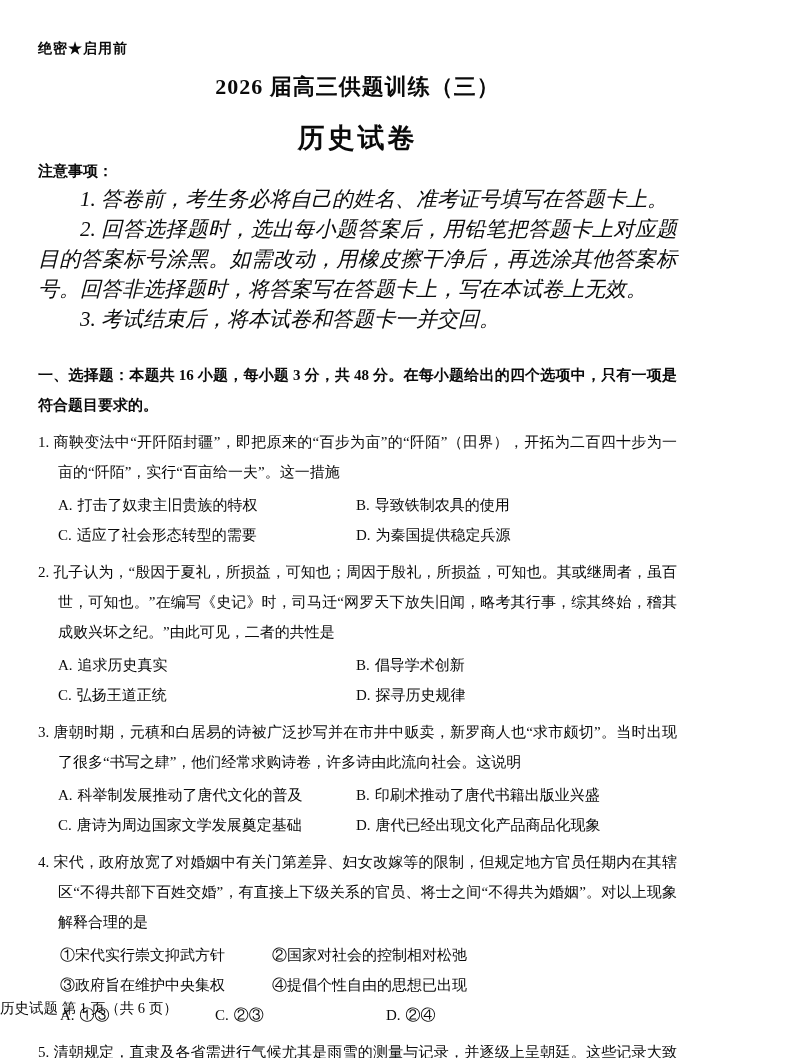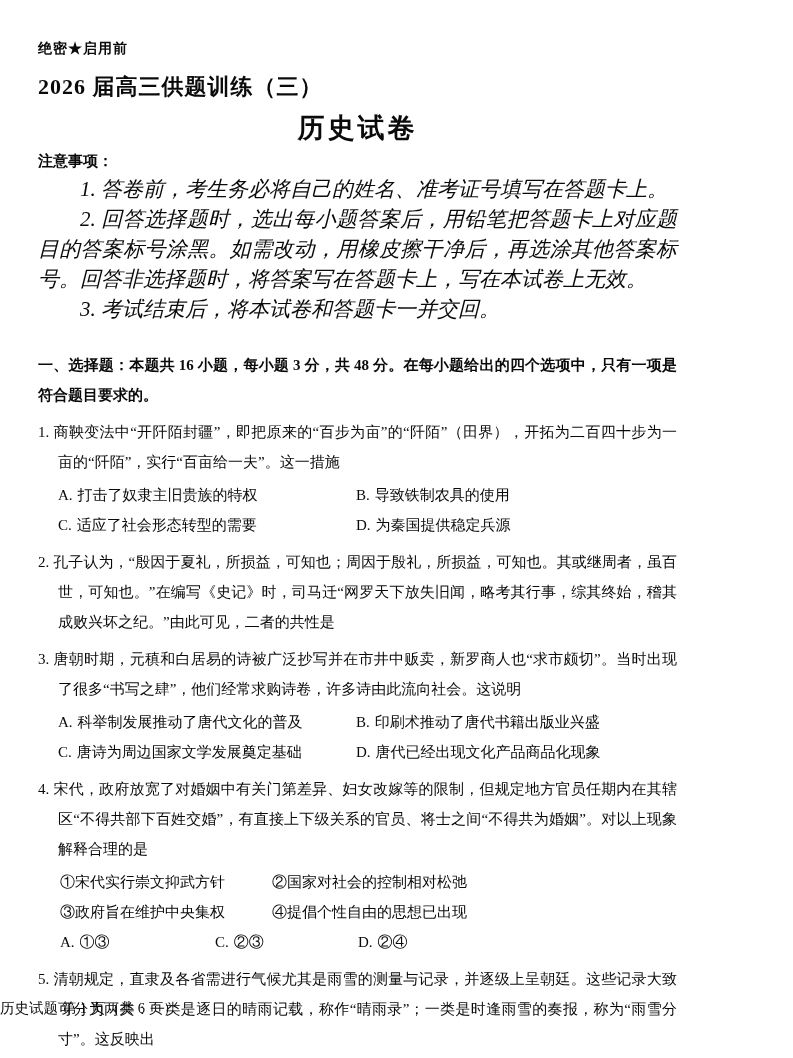--- a/index.html
+++ b/index.html
@@ -19,28 +19,29 @@
     padding: 40px 38px 0 38px;
   }
   .classified {
     font-size: 14px;
     font-weight: bold;
     line-height: 18px;
     letter-spacing: 1px;
   }
   .exam-title {
     margin-top: 12px;
+    text-align: center;
     font-size: 22px;
     font-weight: bold;
     line-height: 34px;
     letter-spacing: 1px;
     font-family: Liberation Serif, serif;
   }
   .paper-title {
-    margin-top: 4px;
+    margin-top: 14px;
     text-align: center;
     font-size: 27px;
     font-weight: bold;
     line-height: 40px;
     letter-spacing: 3px;
   }
   .notice-heading {
     font-size: 15px;
     font-weight: bold;
     line-height: 26px;
@@ -86,21 +87,21 @@
   .subopt-col-a { width: 212px; flex: 0 0 auto; }
   .abcd-row {
     display: flex;
     font-size: 15px;
     line-height: 30px;
     padding-left: 22px;
   }
   .abcd-a { width: 155px; flex: 0 0 auto; }
   .abcd-b { width: 145px; flex: 0 0 auto; }
   .abcd-c { width: 143px; flex: 0 0 auto; }
-  .abcd-d { flex: 1 1 auto; }
+  .abcd-d { flex: 1 1 auto; margin-left: 28px; }
   .opt-text { margin-left: 5px; }
   .page-footer {
     position: absolute;
     left: 0;
     top: 996px;
     width: 100%;
     text-align: left;
     font-size: 14.5px;
     line-height: 24px;
   }
@@ -133,20 +134,30 @@
       </div>
       <div class="opt-row">
         <span class="opt-col-a"><span>C.</span><span class="opt-text">适应了社会形态转型的需要</span></span>
         <span class="opt-col-b"><span>D.</span><span class="opt-text">为秦国提供稳定兵源</span></span>
       </div>
     </div>
   </div>
 
   <div class="question">
     <p class="stem"><span class="qnum">2.</span><span>孔子认为，“殷因于夏礼，所损益，可知也；周因于殷礼，所损益，可知也。其或继周者，虽百世，可知也。”在编写《史记》时，司马迁“网罗天下放失旧闻，略考其行事，综其终始，稽其成败兴坏之纪。”由此可见，二者的共性是</span></p>
+    <div class="opts">
+      <div class="opt-row">
+        <span class="opt-col-a"><span>A.</span><span class="opt-text">追求历史真实</span></span>
+        <span class="opt-col-b"><span>B.</span><span class="opt-text">倡导学术创新</span></span>
+      </div>
+      <div class="opt-row">
+        <span class="opt-col-a"><span>C.</span><span class="opt-text">弘扬王道正统</span></span>
+        <span class="opt-col-b"><span>D.</span><span class="opt-text">探寻历史规律</span></span>
+      </div>
+    </div>
   </div>
 
   <div class="question">
     <p class="stem"><span class="qnum">3.</span><span>唐朝时期，元稹和白居易的诗被广泛抄写并在市井中贩卖，新罗商人也“求市颇切”。当时出现了很多“书写之肆”，他们经常求购诗卷，许多诗由此流向社会。这说明</span></p>
     <div class="opts">
       <div class="opt-row">
         <span class="opt-col-a"><span>A.</span><span class="opt-text">科举制发展推动了唐代文化的普及</span></span>
         <span class="opt-col-b"><span>B.</span><span class="opt-text">印刷术推动了唐代书籍出版业兴盛</span></span>
       </div>
       <div class="opt-row">

